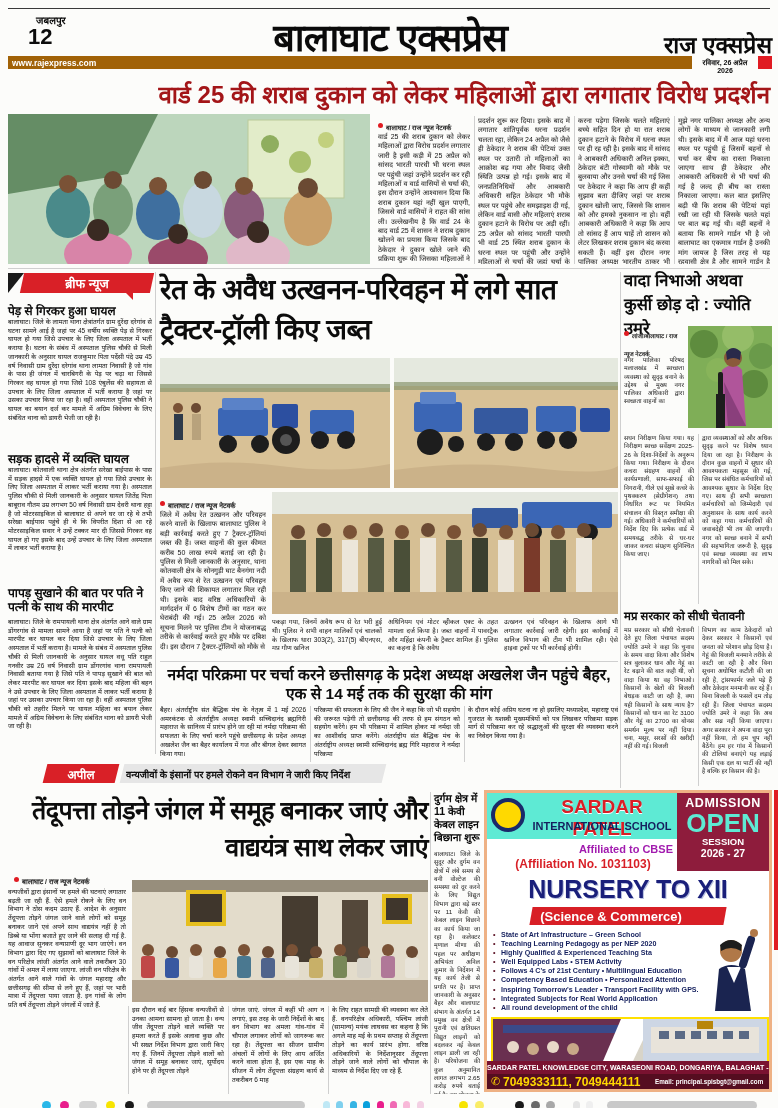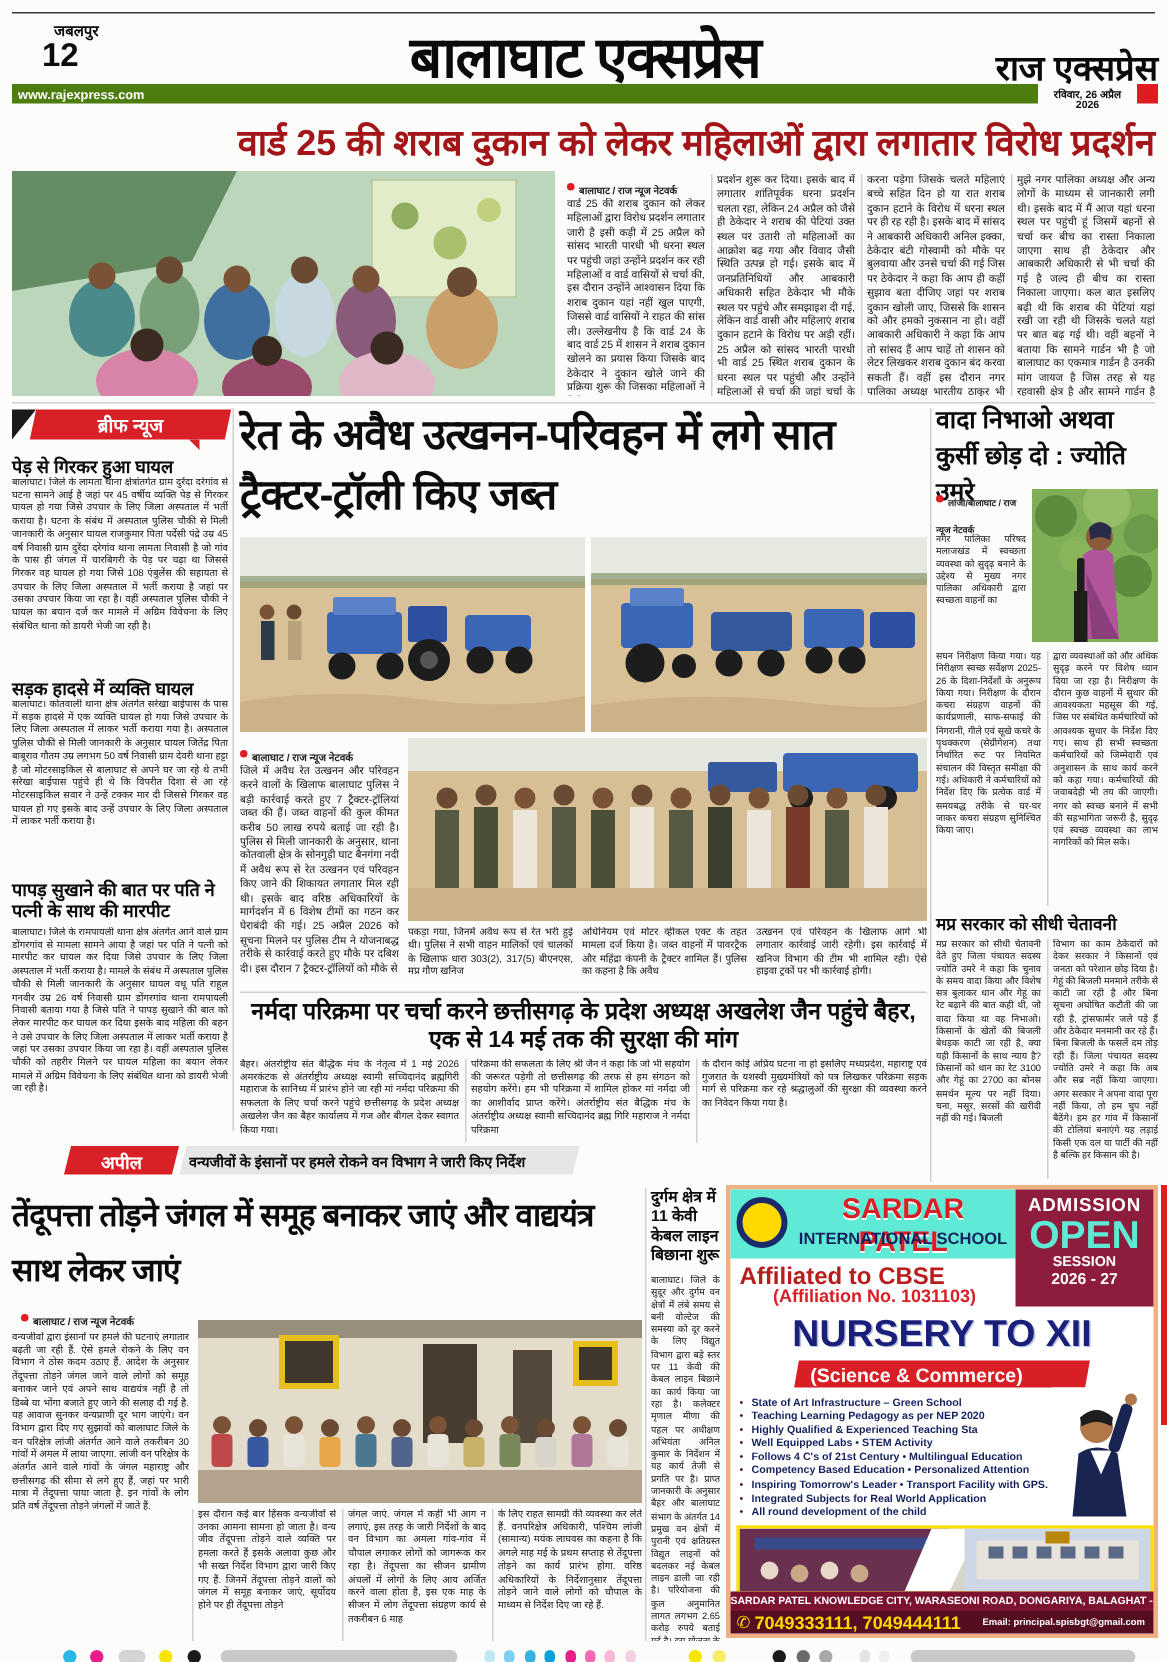--- a/index.html
+++ b/index.html
@@ -27,21 +27,21 @@
 </head>
 <body>
 
 <div class="page">
 
   <div class="abs" style="left:8px;top:8px;width:762px;height:1px;background:#3a3a3a;"></div>
   <div class="abs hb" style="left:36px;top:13px;font-size:10px;">जबलपुर</div>
   <div class="abs hb" style="left:28px;top:24px;font-size:22px;">12</div>
   <div class="abs hb" style="left:180px;top:10px;width:420px;text-align:center;font-size:38px;letter-spacing:-1px;color:#0a0a0a;">बालाघाट एक्सप्रेस</div>
   <div class="abs hb" style="left:612px;top:28px;width:160px;text-align:right;font-size:23px;color:#0a0a0a;">राज एक्सप्रेस</div>
-  <div class="abs" style="left:8px;top:56px;width:684px;height:13px;background:#4d7c0f;">
+  <div class="abs" style="left:8px;top:56px;width:684px;height:13px;background:#a16207;">
     <span style="position:absolute;left:4px;top:2px;color:#fff;font-size:8.5px;font-weight:700;">www.rajexpress.com</span>
   </div>
   <div class="abs hb" style="left:694px;top:58px;width:62px;font-size:7px;text-align:center;">रविवार, 26 अप्रैल 2026</div>
   <div class="abs" style="left:758px;top:56px;width:14px;height:13px;background:#e01b22;"></div>
 
   <div class="abs hb" style="left:8px;top:77px;width:762px;text-align:right;font-size:24px;white-space:nowrap;color:#a31518;">वार्ड 25 की शराब दुकान को लेकर महिलाओं द्वारा लगातार विरोध प्रदर्शन</div>
 
   <div class="photo" style="left:8px;top:114px;width:362px;height:150px;">
     <svg width="362" height="150" viewBox="0 0 362 150">
       <rect width="362" height="150" fill="#bcd6bc"></rect>
@@ -223,21 +223,21 @@
   </div>
   <div class="abs t6 jt" style="left:624px;top:356px;width:60px;height:72px;">नगर पालिका परिषद मलाजखंड में स्वच्छता व्यवस्था को सुदृढ़ बनाने के उद्देश्य से मुख्य नगर पालिका अधिकारी द्वारा स्वच्छता वाहनों का</div>
   <div class="abs t6 jt" style="left:624px;top:434px;width:70px;height:170px;">सघन निरीक्षण किया गया। यह निरीक्षण स्वच्छ सर्वेक्षण 2025-26 के दिशा-निर्देशों के अनुरूप किया गया। निरीक्षण के दौरान कचरा संग्रहण वाहनों की कार्यप्रणाली, साफ-सफाई की निगरानी, गीले एवं सूखे कचरे के पृथक्करण (सेग्रीगेशन) तथा निर्धारित रूट पर नियमित संचालन की विस्तृत समीक्षा की गई। अधिकारी ने कर्मचारियों को निर्देश दिए कि प्रत्येक वार्ड में समयबद्ध तरीके से घर-घर जाकर कचरा संग्रहण सुनिश्चित किया जाए।</div>
   <div class="abs t6 jt" style="left:702px;top:434px;width:70px;height:170px;">द्वारा व्यवस्थाओं को और अधिक सुदृढ़ करने पर विशेष ध्यान दिया जा रहा है। निरीक्षण के दौरान कुछ वाहनों में सुधार की आवश्यकता महसूस की गई, जिस पर संबंधित कर्मचारियों को आवश्यक सुधार के निर्देश दिए गए। साथ ही सभी स्वच्छता कर्मचारियों को जिम्मेदारी एवं अनुशासन के साथ कार्य करने को कहा गया। कर्मचारियों की जवाबदेही भी तय की जाएगी। नगर को स्वच्छ बनाने में सभी की सहभागिता जरूरी है, सुदृढ़ एवं स्वच्छ व्यवस्था का लाभ नागरिकों को मिल सके।</div>
   <div class="vr" style="left:698px;top:434px;height:170px;"></div>
   <div class="abs hb" style="left:624px;top:608px;width:148px;font-size:11.5px;">मप्र सरकार को सीधी चेतावनी</div>
   <div class="abs t6 jt" style="left:624px;top:626px;width:70px;height:160px;">मप्र सरकार को सीधी चेतावनी देते हुए जिला पंचायत सदस्य ज्योति उमरे ने कहा कि चुनाव के समय वादा किया और विशेष सत्र बुलाकर धान और गेहूं का रेट बढ़ाने की बात कही थी, जो वादा किया था वह निभाओ। किसानों के खेतों की बिजली बेधड़क काटी जा रही है, क्या यही किसानों के साथ न्याय है? किसानों को धान का रेट 3100 और गेहूं का 2700 का बोनस समर्थन मूल्य पर नहीं दिया। चना, मसूर, सरसों की खरीदी नहीं की गई। बिजली</div>
   <div class="abs t6 jt" style="left:702px;top:626px;width:70px;height:160px;">विभाग का काम ठेकेदारों को देकर सरकार ने किसानों एवं जनता को परेशान छोड़ दिया है। गेहूं की बिजली मनमाने तरीके से काटी जा रही है और बिना सूचना अघोषित कटौती की जा रही है, ट्रांसफार्मर जले पड़े हैं और ठेकेदार मनमानी कर रहे हैं। बिना बिजली के फसलें दम तोड़ रही हैं। जिला पंचायत सदस्य ज्योति उमरे ने कहा कि अब और सब्र नहीं किया जाएगा। अगर सरकार ने अपना वादा पूरा नहीं किया, तो हम चुप नहीं बैठेंगे। हम हर गांव में किसानों की टोलियां बनाएंगे यह लड़ाई किसी एक दल या पार्टी की नहीं है बल्कि हर किसान की है।</div>
   <div class="vr" style="left:698px;top:626px;height:160px;"></div>
 
-  <div class="abs hb" style="left:8px;top:792px;width:420px;font-size:21px;line-height:37px;letter-spacing:-0.5px;">तेंदूपत्ता तोड़ने जंगल में समूह बनाकर जाएं और वाद्ययंत्र साथ लेकर जाएं</div>
+  <div class="abs hb" style="left:8px;top:792px;width:420px;font-size:25px;line-height:37px;letter-spacing:-0.5px;text-align:right;">तेंदूपत्ता तोड़ने जंगल में समूह बनाकर जाएं और वाद्ययंत्र साथ लेकर जाएं</div>
   <div class="abs" style="left:14px;top:870px;width:140px;height:12px;">
     <span class="dot"></span><span class="byline" style="font-size:6.8px;">बालाघाट / राज न्यूज नेटवर्क</span>
   </div>
   <div class="abs t65 jt" style="left:8px;top:888px;width:118px;height:206px;">वन्यजीवों द्वारा इंसानों पर हमले की घटनाएं लगातार बढ़ती जा रही हैं. ऐसे हमले रोकने के लिए वन विभाग ने ठोस कदम उठाए हैं. आदेश के अनुसार तेंदूपत्ता तोड़ने जंगल जाने वाले लोगों को समूह बनाकर जाने एवं अपने साथ वाद्ययंत्र नहीं है तो डिब्बे या भोंगा बजाते हुए जाने की सलाह दी गई है. यह आवाज सुनकर वन्यप्राणी दूर भाग जाएंगे। वन विभाग द्वारा दिए गए सुझावों को बालाघाट जिले के वन परिक्षेत्र लांजी अंतर्गत आने वाले तकरीबन 30 गांवों में अमल में लाया जाएगा. लांजी वन परिक्षेत्र के अंतर्गत आने वाले गांवों के जंगल महाराष्ट्र और छत्तीसगढ़ की सीमा से लगे हुए हैं, जहां पर भारी मात्रा में तेंदूपत्ता पाया जाता है. इन गांवों के लोग प्रति वर्ष तेंदूपत्ता तोड़ने जंगलों में जाते हैं.</div>
 
   <div class="photo" style="left:132px;top:880px;width:296px;height:122px;">
     <svg width="296" height="122" viewBox="0 0 296 122">
       <rect width="296" height="122" fill="#e3dccb"></rect>
       <rect width="296" height="12" fill="#978e7c"></rect>
       <rect x="150" y="16" width="36" height="66" fill="#463c30"></rect>
@@ -289,21 +289,21 @@
       <span style="position:absolute;left:4px;top:5px;width:34px;height:34px;border-radius:50%;background:#ffd900;border:4px solid #1a2a6a;box-sizing:border-box;"></span>
       <span class="hb" style="position:absolute;left:42px;top:3px;width:146px;text-align:center;font-size:19px;color:#d81f26;text-shadow:0 1px 0 #fff;">SARDAR PATEL</span>
       <span class="hb" style="position:absolute;left:42px;top:27px;width:146px;text-align:center;font-size:11px;color:#15205e;">INTERNATIONAL SCHOOL</span>
     </div>
     <div style="position:absolute;left:190px;top:0;width:92px;height:78px;background:#8e1c3c;text-align:center;">
       <div class="hb" style="margin-top:3px;font-size:12.5px;color:#fff;letter-spacing:0.5px;">ADMISSION</div>
       <div class="hb" style="font-size:26px;line-height:26px;color:#5eead4;">OPEN</div>
       <div class="hb" style="font-size:9.5px;color:#fff;">SESSION</div>
       <div class="hb" style="font-size:10.5px;color:#fff;">2026 - 27</div>
     </div>
-    <div class="hb" style="position:absolute;left:6px;top:50px;width:180px;text-align:left;font-size:16px;color:#b91c1c;">Affiliated to CBSE</div>
+    <div class="hb" style="position:absolute;left:6px;top:50px;width:180px;text-align:right;font-size:11px;color:#a21caf;">Affiliated to CBSE</div>
     <div class="hb" style="position:absolute;left:6px;top:64px;width:180px;text-align:center;font-size:12px;color:#d81f26;">(Affiliation No. 1031103)</div>
     <div class="hb" style="position:absolute;left:0;top:82px;width:282px;text-align:center;font-size:25px;color:#1a1f7a;text-shadow:1px 1px 0 #b8c0e0;">NURSERY TO XII</div>
     <div style="position:absolute;left:44px;top:114px;width:194px;height:18px;background:#d81f26;transform:skewX(-10deg);"></div>
     <div class="hb" style="position:absolute;left:44px;top:116px;width:160px;text-align:center;font-size:13px;color:#fff;">(Science &amp; Commerce)</div>
     <div style="position:absolute;left:6px;top:138px;width:206px;">
       <div class="ad-bullet">State of Art Infrastructure – Green School</div>
       <div class="ad-bullet">Teaching Learning Pedagogy as per NEP 2020</div>
       <div class="ad-bullet">Highly Qualified &amp; Experienced Teaching Sta</div>
       <div class="ad-bullet">Well Equipped Labs  •  STEM Activity</div>
       <div class="ad-bullet">Follows 4 C's of 21st Century  •  Multilingual Education</div>

